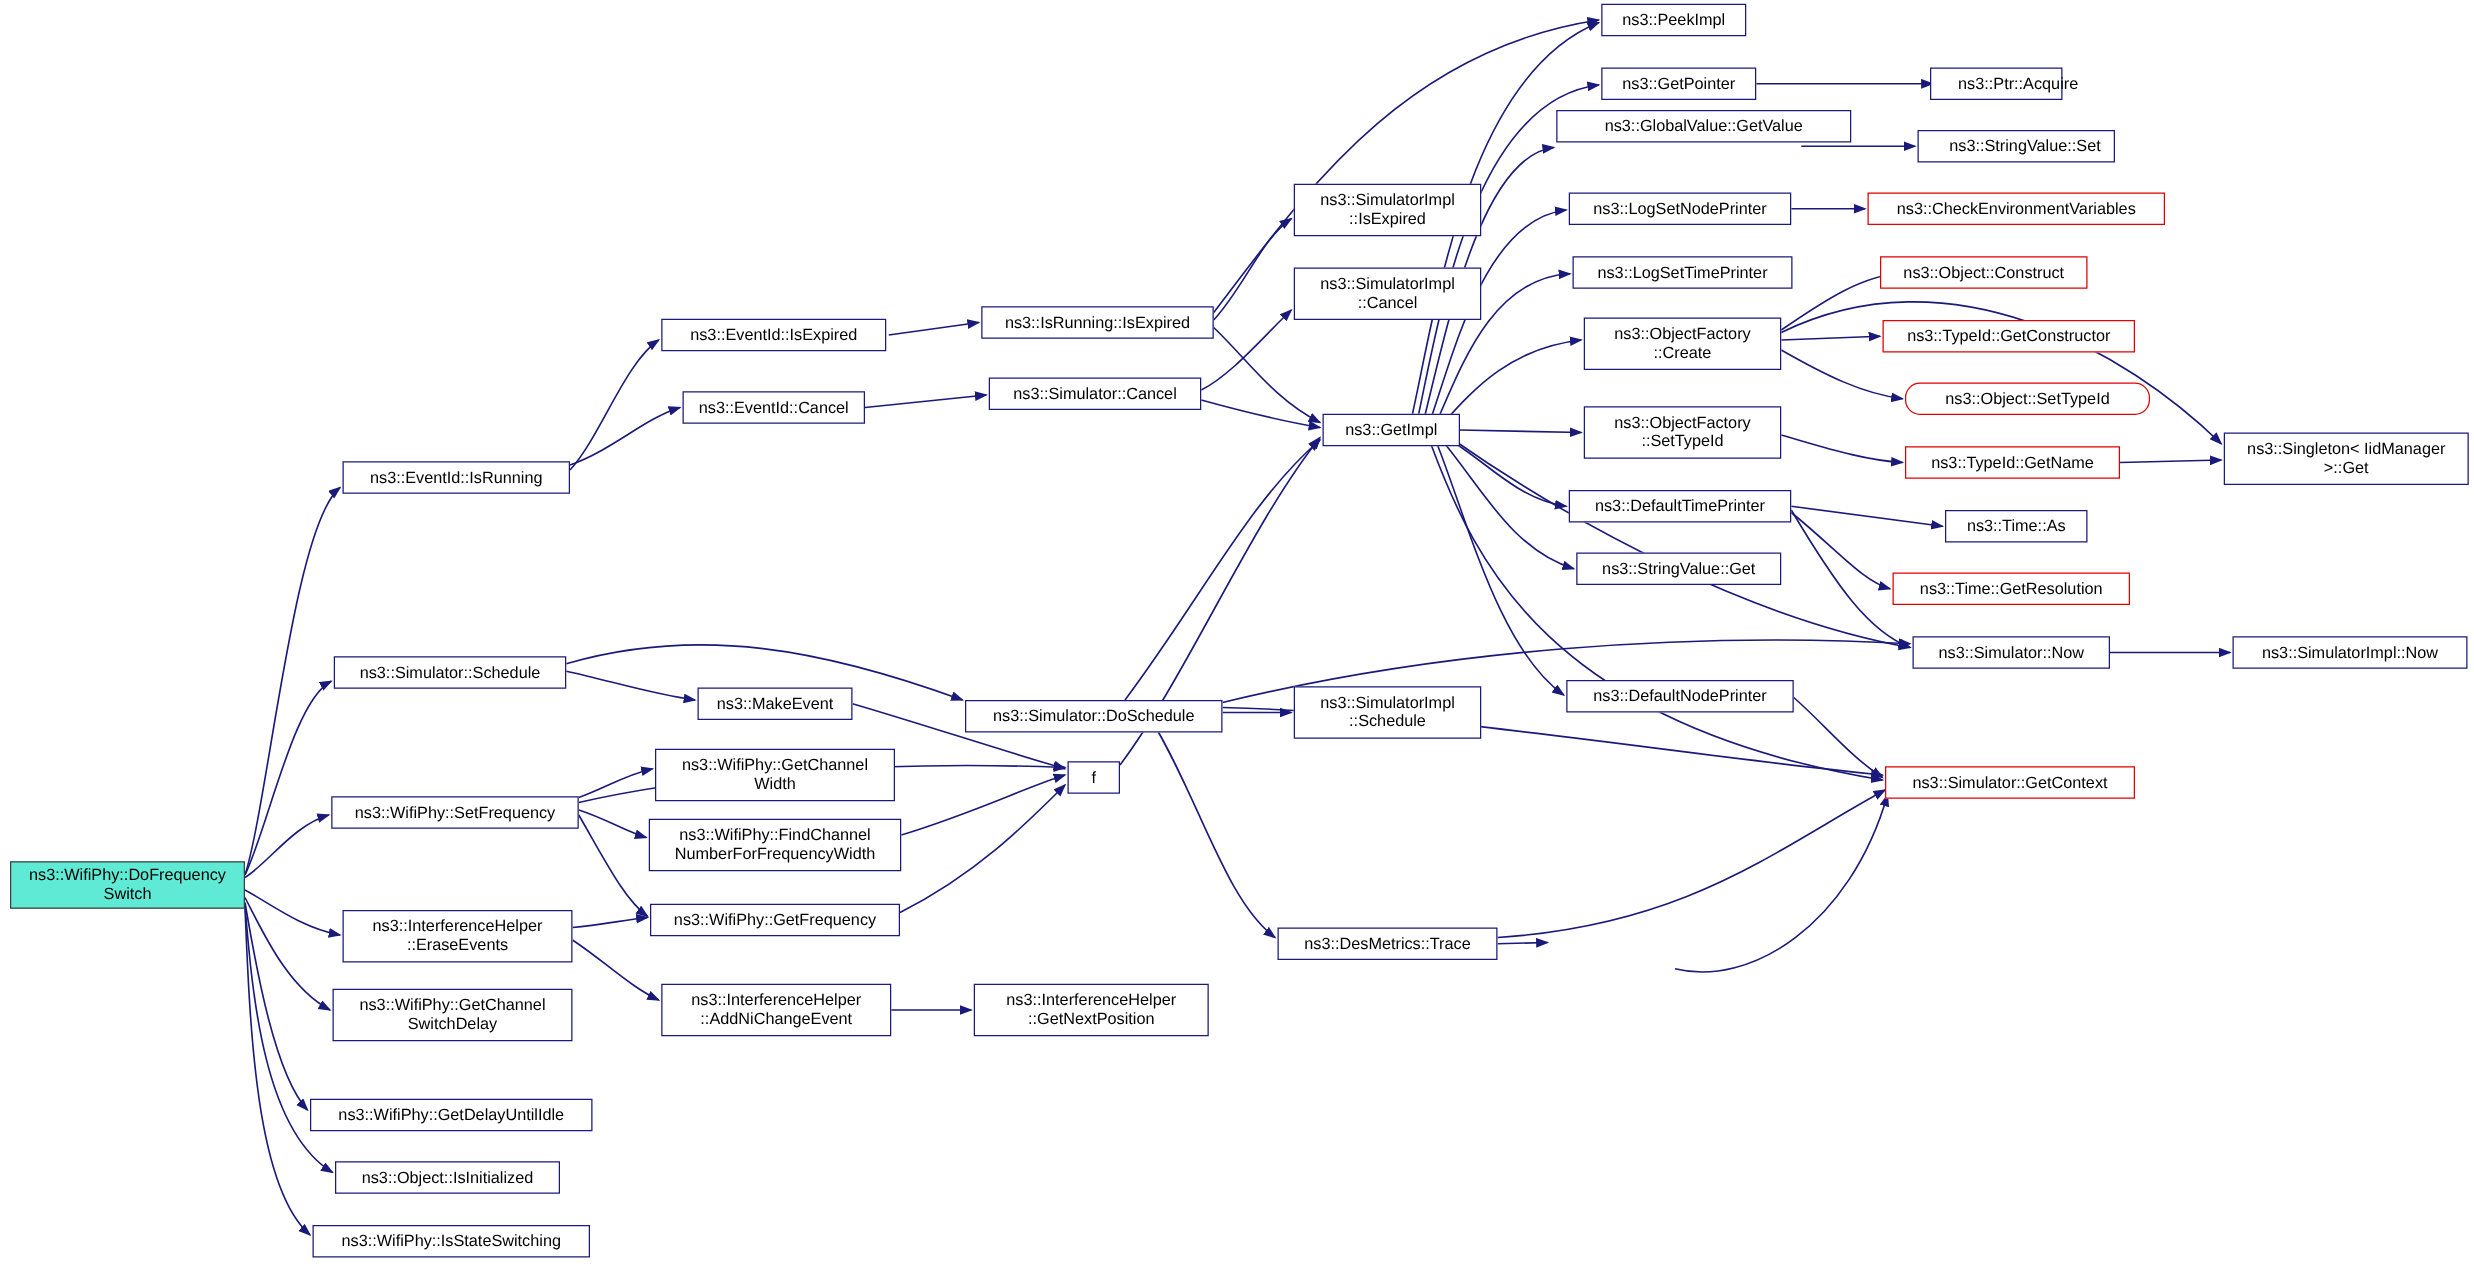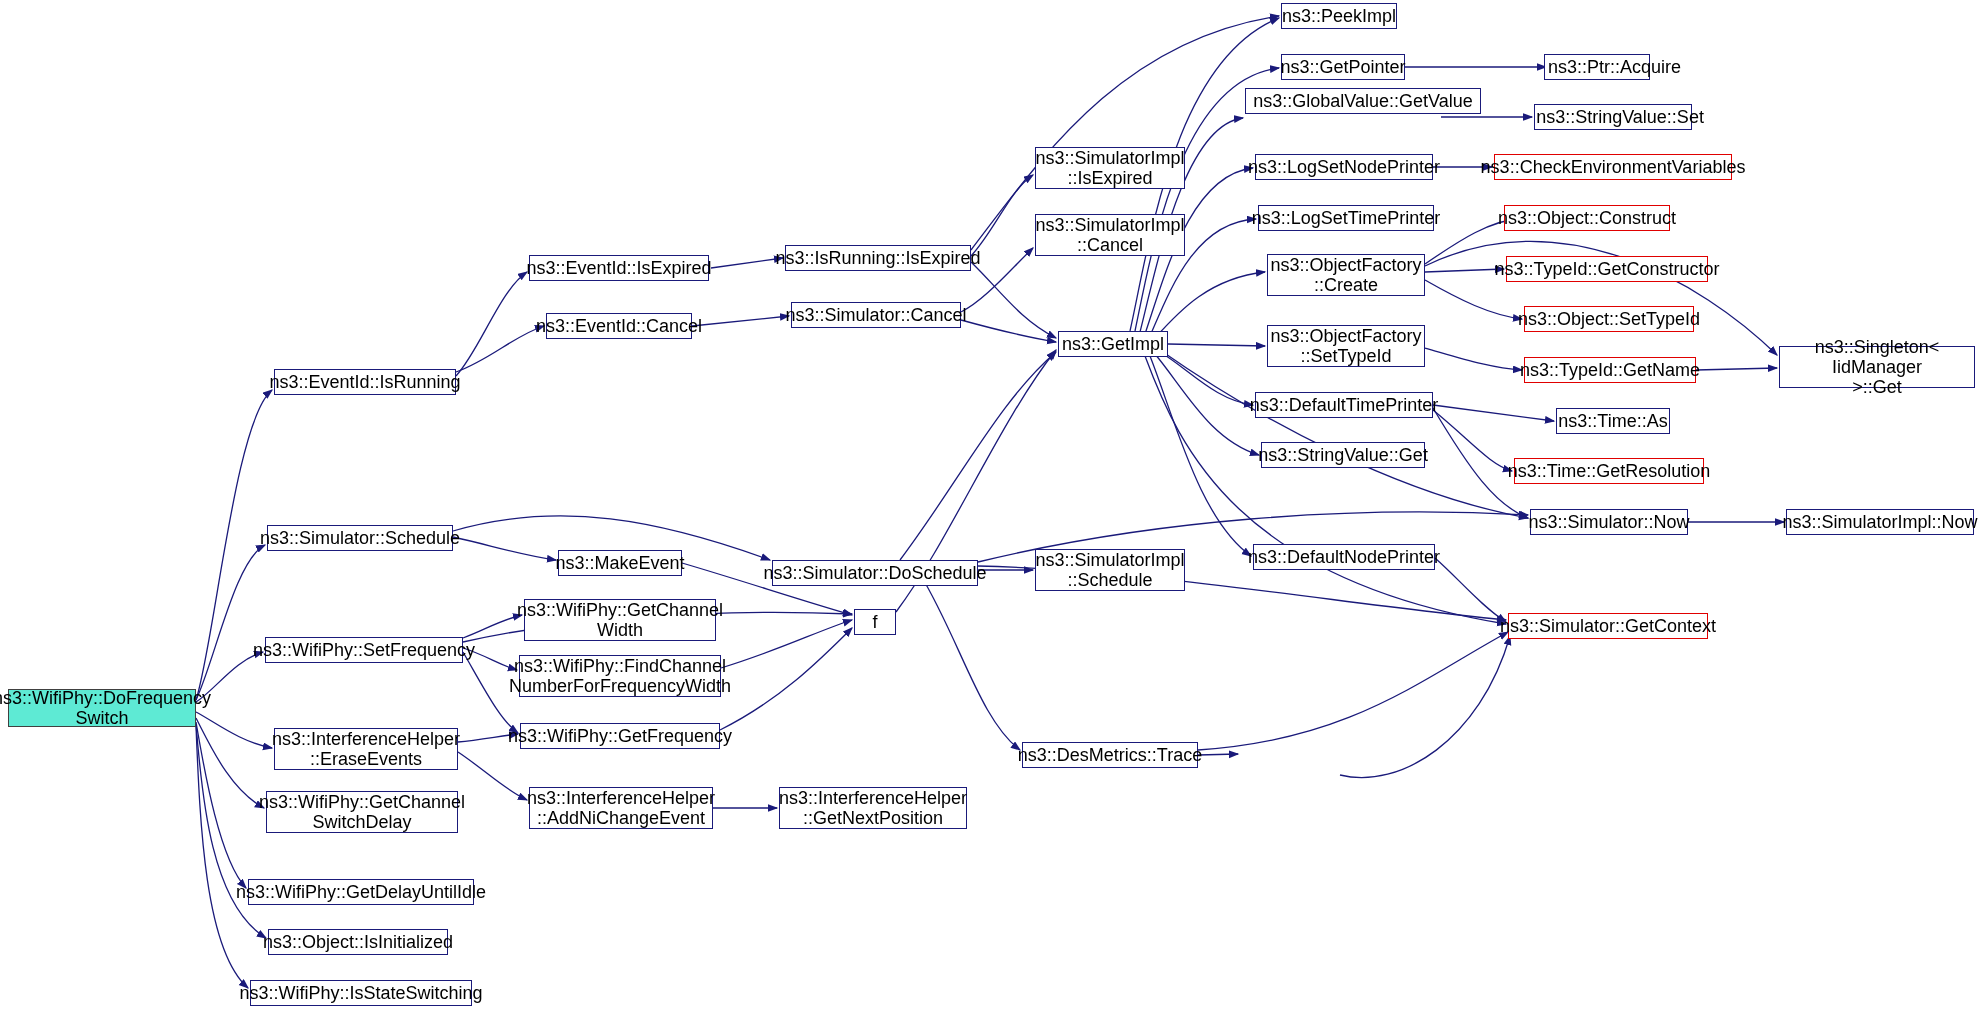--- a/index.html
+++ b/index.html
@@ -22,21 +22,21 @@
     width: 1979px;
     height: 1013px;
     pointer-events: none;
   }
   .node {
     position: absolute;
     box-sizing: border-box;
     border: 1px solid #1a1a7a;
     background: #ffffff;
     color: #000000;
-    font-size: 18px;
+    font-size: 13px;
     line-height: 1.12;
     display: flex;
     align-items: center;
     justify-content: center;
     text-align: center;
     white-space: pre-line;
     padding: 0 2px;
     z-index: 2;
   }
   .node.red {
@@ -146,21 +146,21 @@
     <div class="node" style="left: 1267px; top: 325px; width: 158px; height: 42px;">ns3::ObjectFactory
 ::SetTypeId</div>
     <div class="node" style="left: 1255px; top: 392px; width: 178px; height: 26px;">ns3::DefaultTimePrinter</div>
     <div class="node" style="left: 1261px; top: 442px; width: 164px; height: 26px;">ns3::StringValue::Get</div>
     <div class="node" style="left: 1253px; top: 544px; width: 182px; height: 26px;">ns3::DefaultNodePrinter</div>
     <div class="node" style="left: 1544px; top: 54px; width: 106px; height: 26px; padding-left: 37px;">ns3::Ptr::Acquire</div>
     <div class="node" style="left: 1534px; top: 104px; width: 158px; height: 26px; padding-left: 16px;">ns3::StringValue::Set</div>
     <div class="node red" style="left: 1494px; top: 154px; width: 238px; height: 26px;">ns3::CheckEnvironmentVariables</div>
     <div class="node red" style="left: 1504px; top: 205px; width: 166px; height: 26px;">ns3::Object::Construct</div>
     <div class="node red" style="left: 1506px; top: 256px; width: 202px; height: 26px;">ns3::TypeId::GetConstructor</div>
-    <div class="node red" style="left: 1524px; top: 306px; width: 170px; height: 26px;">ns3::Object::SetTypeId</div>
+    <div class="node red" style="left: 1524px; top: 306px; width: 196px; height: 26px; border-radius: 12px;">ns3::Object::SetTypeId</div>
     <div class="node red" style="left: 1524px; top: 357px; width: 172px; height: 26px;">ns3::TypeId::GetName</div>
     <div class="node" style="left: 1556px; top: 408px; width: 114px; height: 26px;">ns3::Time::As</div>
     <div class="node red" style="left: 1514px; top: 458px; width: 190px; height: 26px;">ns3::Time::GetResolution</div>
     <div class="node" style="left: 1530px; top: 509px; width: 158px; height: 26px;">ns3::Simulator::Now</div>
     <div class="node red" style="left: 1508px; top: 613px; width: 200px; height: 26px;">ns3::Simulator::GetContext</div>
     <div class="node" style="left: 1779px; top: 346px; width: 196px; height: 42px;">ns3::Singleton&lt; IidManager
 &gt;::Get</div>
     <div class="node" style="left: 1786px; top: 509px; width: 188px; height: 26px;">ns3::SimulatorImpl::Now</div>
     <div class="node" style="left: 267px; top: 525px; width: 186px; height: 26px;">ns3::Simulator::Schedule</div>
     <div class="node" style="left: 558px; top: 550px; width: 124px; height: 26px;">ns3::MakeEvent</div>

